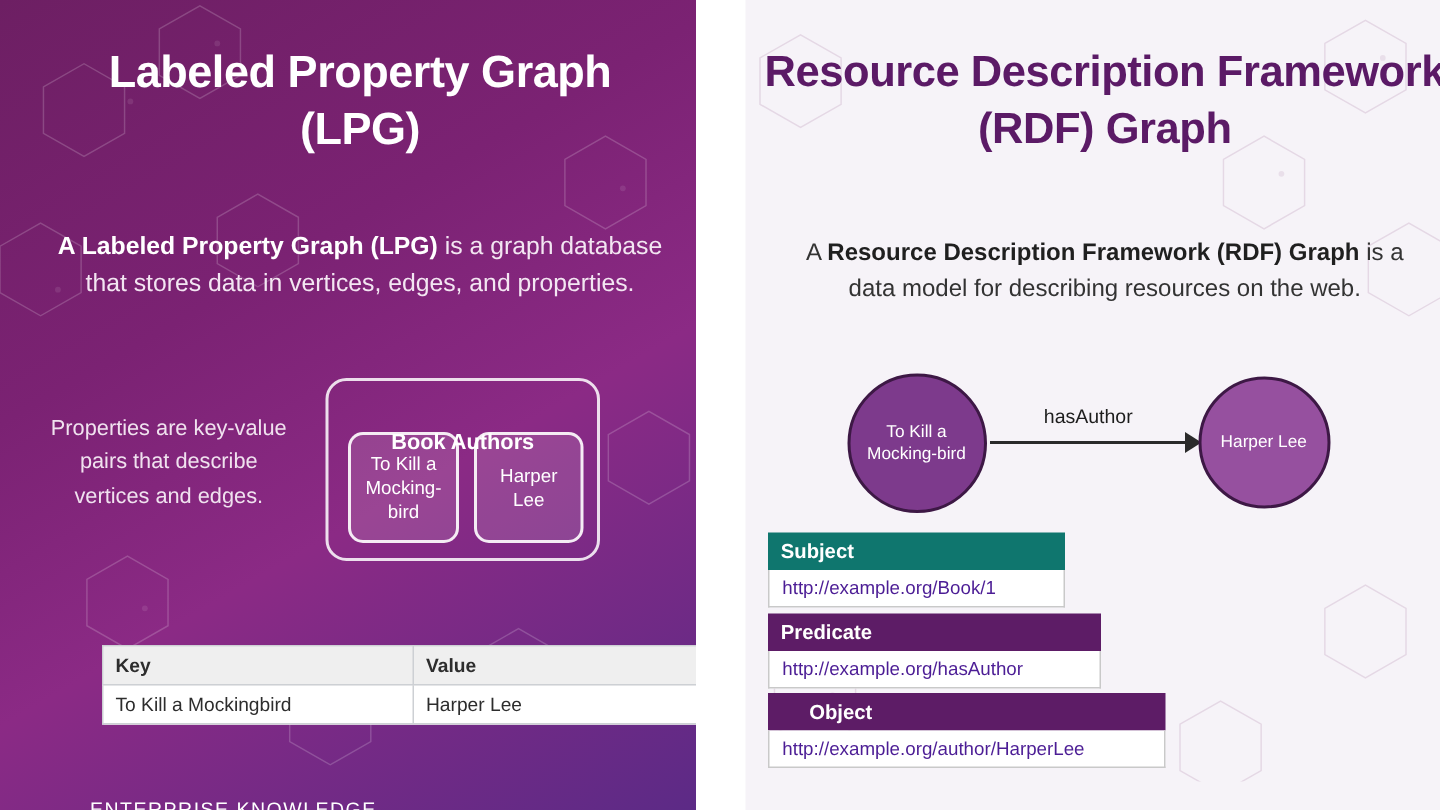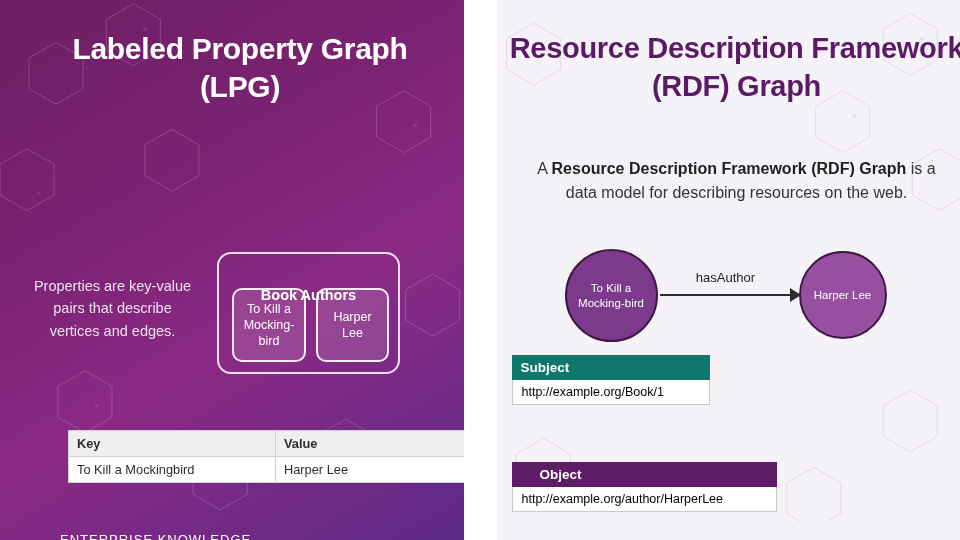--- a/index.html
+++ b/index.html
@@ -244,21 +244,21 @@
     font-weight: bold;
     font-size: 13.5px;
     padding: 5px 9px;
     box-sizing: border-box;
   }
   .triple-value {
     background: #ffffff;
     border: 1px solid #c9c9c9;
     border-top: none;
     font-size: 12.5px;
-    color: #000000;
+    color: #4c1d95;
     padding: 5px 9px;
     box-sizing: border-box;
   }
   .blk-subject   { top: 355px; left: 15px; width: 198px; }
   .blk-subject .triple-header { background: #0f766e; }
   .blk-subject .triple-value  { width: 198px; }
   .blk-predicate { top: 409px; left: 15px; width: 222px; }
   .blk-predicate .triple-header { background: #5d1c66; }
   .blk-predicate .triple-value  { width: 222px; }
   .blk-object    { top: 462px; left: 15px; width: 265px; }
@@ -299,20 +299,23 @@
         <circle cx="150" cy="30" r="2"></circle>
         <circle cx="40" cy="200" r="2"></circle>
         <circle cx="430" cy="130" r="2"></circle>
         <circle cx="100" cy="420" r="2"></circle>
         <circle cx="360" cy="470" r="2"></circle>
       </g>
     </svg>
 
     <div class="left-title">Labeled Property Graph (LPG)</div>
 
+    <div class="left-desc">
+      <b>A Labeled Property Graph (LPG)</b><span> is a graph database that stores data in vertices, edges, and properties.</span>
+    </div>
 
     <div class="props-text">Properties are key-value pairs that describe vertices and edges.</div>
 
     <div class="book-card">
       <div class="book-card-title">Book Authors</div>
       <div class="node-box node-book">To Kill a Mocking-bird</div>
       <div class="node-box node-author">Harper Lee</div>
     </div>
 
     <table class="kv-table">
@@ -361,20 +364,24 @@
     <div class="edge-line"></div>
     <div class="edge-arrow"></div>
     <div class="edge-label">hasAuthor</div>
     <div class="circle circle-object">Harper Lee</div>
 
     <div class="triple-block blk-subject">
       <div class="triple-header">Subject</div>
       <div class="triple-value">http://example.org/Book/1</div>
     </div>
 
+    <div class="triple-block blk-predicate">
+      <div class="triple-header">Predicate</div>
+      <div class="triple-value">http://example.org/hasAuthor</div>
+    </div>
 
     <div class="triple-block blk-object">
       <div class="triple-header">Object</div>
       <div class="triple-value">http://example.org/author/HarperLee</div>
     </div>
 
   </div>
 
 </div>
 

